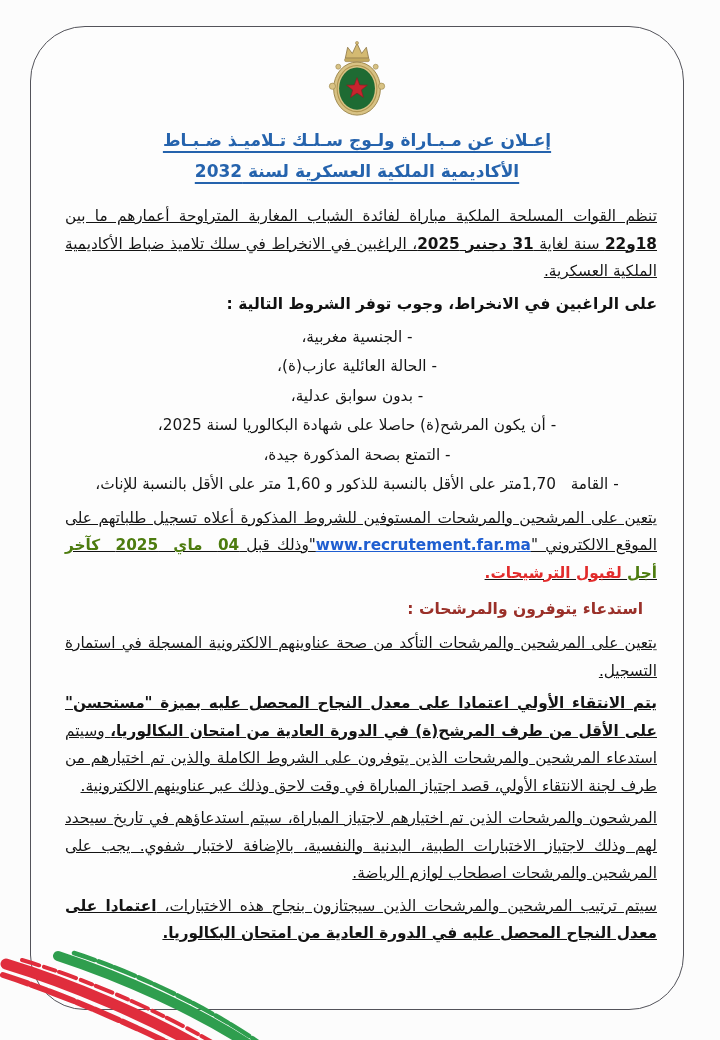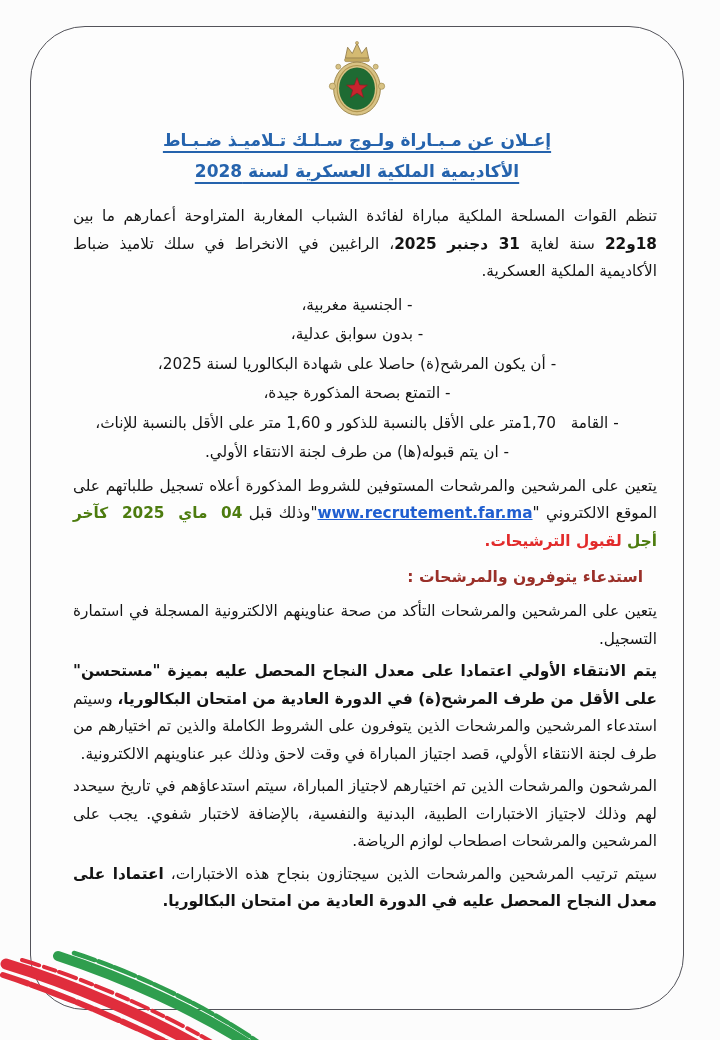--- a/index.html
+++ b/index.html
@@ -33,21 +33,22 @@
     display:block;
     text-decoration:underline;
     text-decoration-thickness:2px;
     text-underline-offset:5px;
   }
   .para{
     font-size:15.3px;
     line-height:27.5px;
     text-align:justify;
     color:#141414;
-    margin:0 0 5px 16px;
+    margin:0 0 5px 8px;
+    text-decoration:underline;
   }
   .bold{font-weight:bold;}
   .cond-heading{
     font-size:15.5px;font-weight:bold;color:#111;
     margin:1px 0 5px 0;line-height:27px;
   }
   .cond-item{
     font-size:15.3px;line-height:29.5px;color:#141414;
     text-align:center;
   }
@@ -88,35 +89,36 @@
     <circle cx="70" cy="33" r="3.2" fill="#d8c284" stroke="#9a8448" stroke-width="0.8"></circle>
     <ellipse cx="46" cy="61" rx="25.5" ry="29.5" fill="none" stroke="#b09550" stroke-width="1.4"></ellipse>
 
     <ellipse cx="46" cy="61" rx="23" ry="27" fill="#1e6b33"></ellipse>
 
     <path d="M46,47 L49.41,56.31 L59.31,56.67 L51.52,62.79 L54.23,72.33 L46,66.8 L37.77,72.33 L40.48,62.79 L32.69,56.67 L42.59,56.31 Z" fill="#c8242e" stroke="#8f1620" stroke-width="0.8"></path>
   </svg>
 
   <h1 class="title">
     <span class="tline">إعـلان عن مـبـاراة ولـوج سـلـك تـلاميـذ ضـبـاط</span>
-    <span class="tline">الأكاديمية الملكية العسكرية لسنة 2028</span>
+    <span class="tline">الأكاديمية الملكية العسكرية لسنة 2032</span>
   </h1>
 
   <p class="para">
     <span>تنظم القوات المسلحة الملكية مباراة لفائدة الشباب المغاربة المتراوحة أعمارهم ما بين </span><span class="bold">18و22</span><span> سنة لغاية </span><span class="bold">31 دجنبر 2025</span><span>، الراغبين في الانخراط في سلك تلاميذ ضباط الأكاديمية الملكية العسكرية.</span>
   </p>
 
+  <p class="cond-heading">على الراغبين في الانخراط، وجوب توفر الشروط التالية :</p>
 
   <div>
     <div class="cond-item">- الجنسية مغربية،</div>
+    <div class="cond-item">- الحالة العائلية عازب(ة)،</div>
     <div class="cond-item">- بدون سوابق عدلية،</div>
     <div class="cond-item">- أن يكون المرشح(ة) حاصلا على شهادة البكالوريا لسنة 2025،</div>
     <div class="cond-item">- التمتع بصحة المذكورة جيدة،</div>
     <div class="cond-item">- القامة &nbsp; 1,70متر على الأقل بالنسبة للذكور و 1,60 متر على الأقل بالنسبة للإناث،</div>
-    <div class="cond-item">- ان يتم قبوله(ها) من طرف لجنة الانتقاء الأولي.</div>
   </div>
 
   <p class="para reg">
     <span>يتعين على المرشحين والمرشحات المستوفين للشروط المذكورة أعلاه تسجيل طلباتهم على الموقع الالكتروني "</span><a class="link" href="#">www.recrutement.far.ma</a><span>"وذلك قبل </span><span class="deadline">04&nbsp; ماي&nbsp; 2025&nbsp; كآخر أجل</span><span class="red"> لقبول الترشيحات.</span>
   </p>
 
   <p class="sec-heading">استدعاء يتوفرون والمرشحات :</p>
   <p class="para">يتعين على المرشحين والمرشحات التأكد من صحة عناوينهم الالكترونية المسجلة في استمارة التسجيل.</p>
   <p class="para">
     <span class="bold">يتم الانتقاء الأولي اعتمادا على معدل النجاح المحصل عليه بميزة "مستحسن" على الأقل من طرف المرشح(ة) في الدورة العادية من امتحان البكالوريا،</span><span> وسيتم استدعاء المرشحين والمرشحات الذين يتوفرون على الشروط الكاملة والذين تم اختيارهم من طرف لجنة الانتقاء الأولي، قصد اجتياز المباراة في وقت لاحق وذلك عبر عناوينهم الالكترونية.</span>

